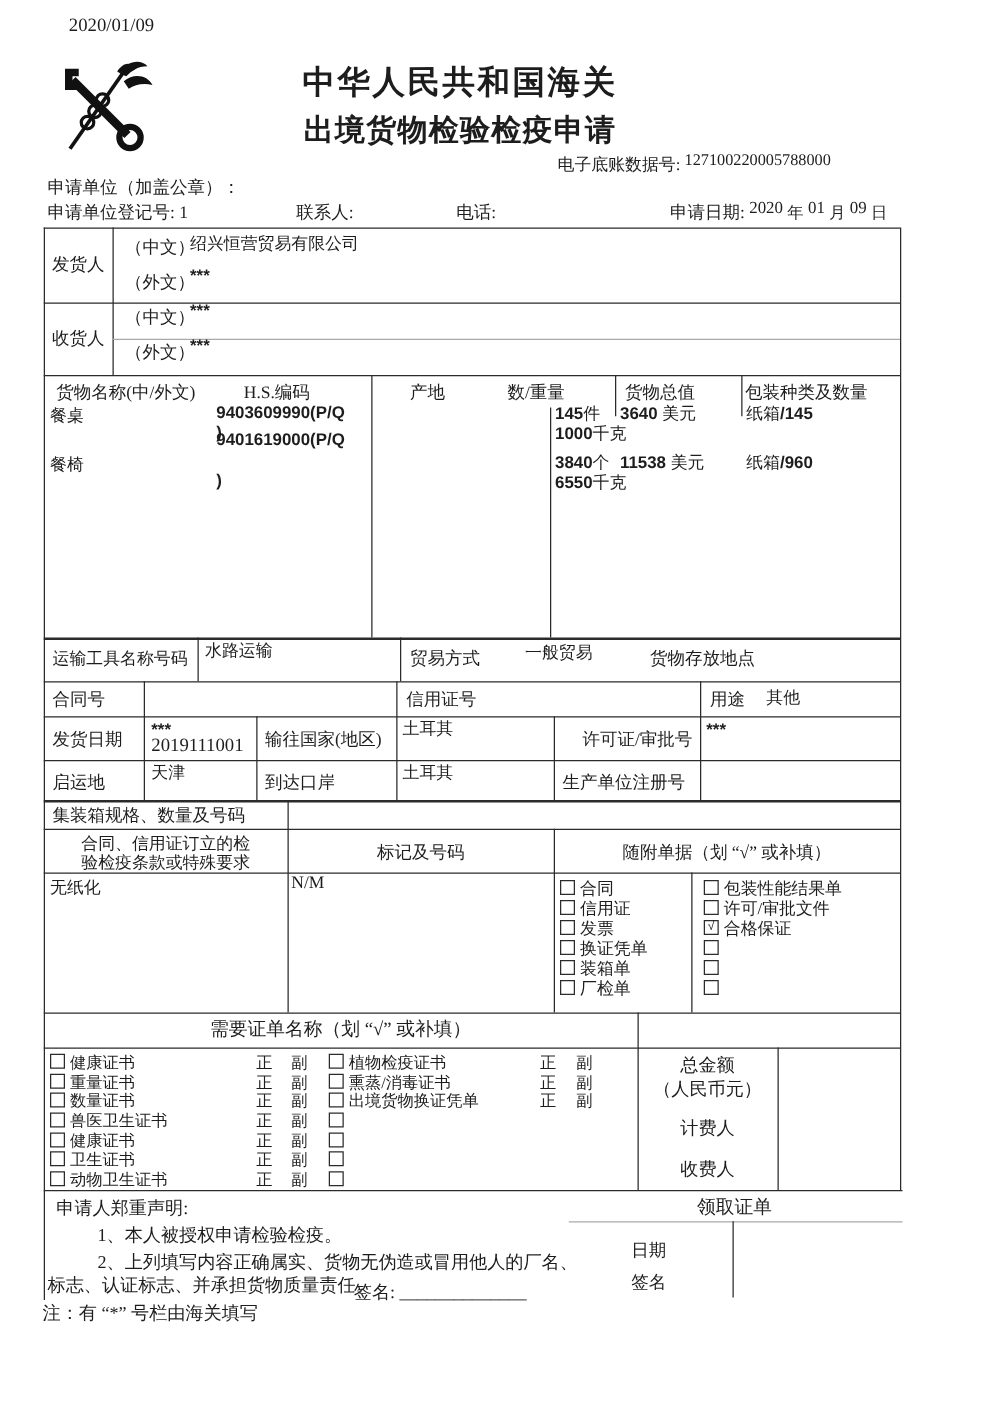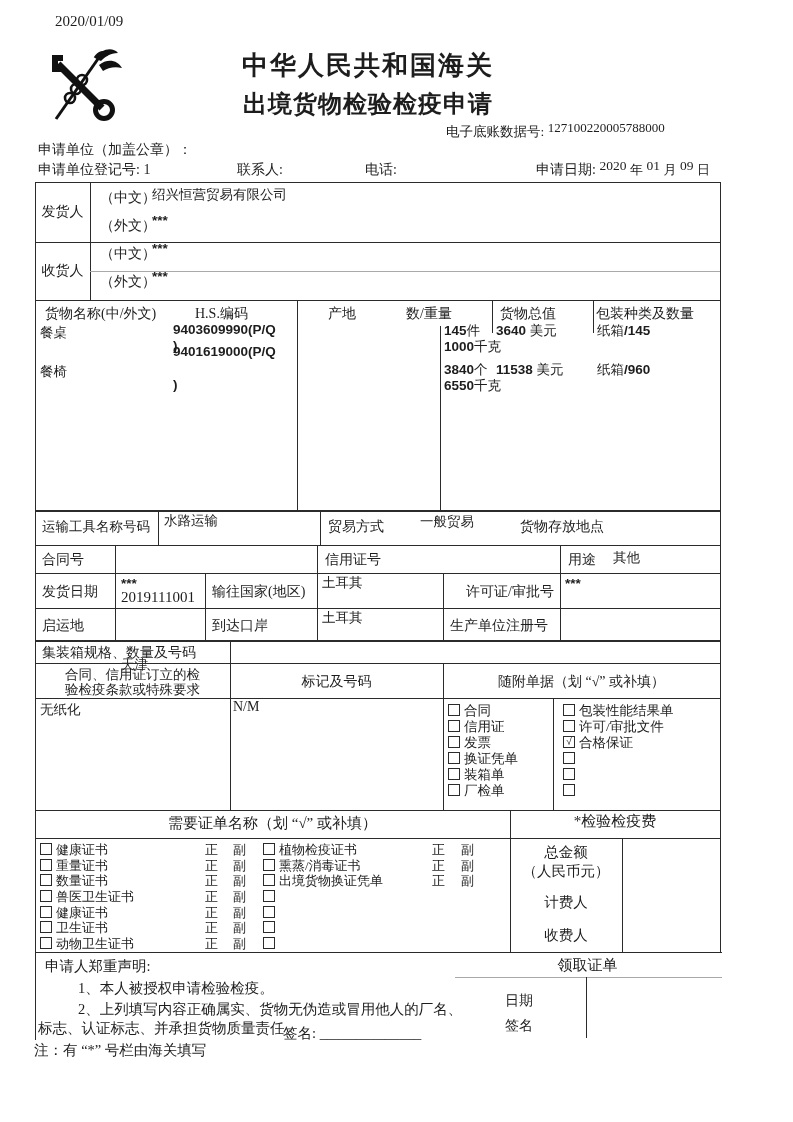--- a/index.html
+++ b/index.html
@@ -151,21 +151,21 @@
   <div class="abs val" style="left:613px;top:549px;">其他</div>
 
   <div class="abs lbl" style="left:42px;top:583px;">发货日期</div>
   <div class="abs val num" style="left:121px;top:576px;">***</div>
   <div class="abs lbl" style="left:212px;top:583px;">输往国家(地区)</div>
   <div class="abs val" style="left:322px;top:574px;">土耳其</div>
   <div class="abs lbl" style="left:450px;top:583px;margin-left:16px;">许可证/审批号</div>
   <div class="abs val num" style="left:565px;top:576px;">***</div>
 
   <div class="abs lbl" style="left:42px;top:617px;">启运地</div>
-  <div class="abs val" style="left:121px;top:609px;margin-top:47px;">天津</div>
+  <div class="abs val" style="left:121px;top:609px;">天津</div>
   <div class="abs lbl" style="left:212px;top:617px;">到达口岸</div>
   <div class="abs val" style="left:322px;top:609px;">土耳其</div>
   <div class="abs lbl" style="left:450px;top:617px;">生产单位注册号</div>
 
   <div class="hl" style="left:35px;top:663px;width:685px;"></div>
   <div class="vl" style="left:230px;top:640px;height:170px;"></div>
   <div class="abs lbl" style="left:42px;top:644px;">集装箱规格、数量及号码</div>
 
   <div class="vl" style="left:443px;top:663px;height:147px;"></div>
   <div class="hl" style="left:35px;top:698px;width:685px;"></div>
@@ -229,21 +229,20 @@
     <div class="arow">
         <span class="cb"><span></span></span>
         <span class="t"></span>
       </div>
   </div>
 
   <div class="hl" style="left:35px;top:838px;width:685px;"></div>
   <div class="vl" style="left:510px;top:810px;height:142px;"></div>
   <div class="vl" style="left:622px;top:838px;height:114px;"></div>
   <div class="abs center" style="left:35px;top:814px;width:475px;font-size:15px;">需要证单名称（划 “√” 或补填）</div>
-  <div class="abs center" style="left:510px;top:812px;width:210px;font-size:15px;">*检验检疫费</div>
 
   <div class="abs" style="left:40px;top:842px;width:215px;">
     <div class="crow">
         <span class="cb"></span>
         <span class="t">健康证书</span>
         <span class="zh" style="left:165px;">正</span>
         <span class="zh" style="left:193px;">副</span>
       </div>
     <div class="crow">
         <span class="cb"></span>

